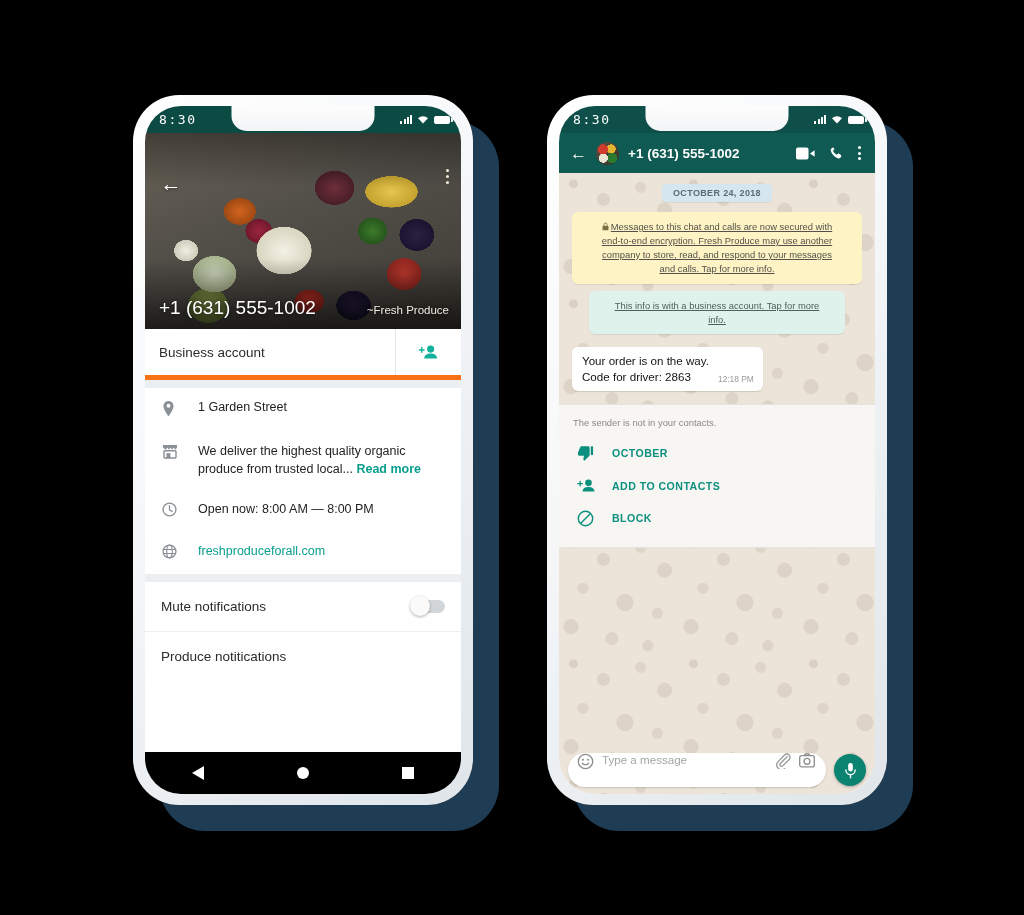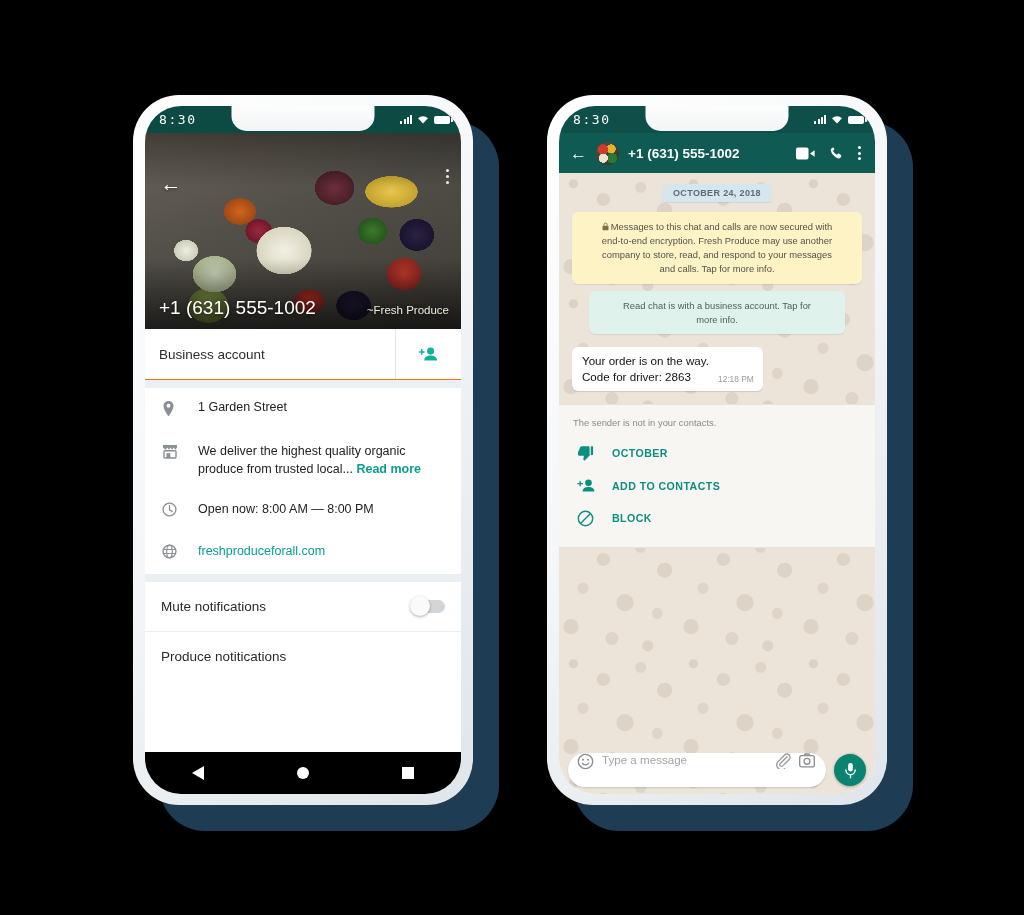--- a/index.html
+++ b/index.html
@@ -118,21 +118,21 @@
     position:absolute; right:12px; bottom:13px;
     color:#efe9df; font-size:11.5px;
     text-shadow:0 1px 4px rgba(0,0,0,.7);
   }
 
   .card { background:#fff; }
   .gap { height:8px; background:#eceff1; }
 
   .biz-row {
     display:flex;align-items:center;justify-content:space-between;
-    height:51px; padding-left:14px; border-bottom:1px solid #f97316;
+    height:51px; padding-left:14px; border-bottom:5px solid #f97316;
   }
   .biz-label { font-size:13.5px; color:#2b2b2b; }
   .biz-action {
     width:66px; height:100%;
     display:flex;align-items:center;justify-content:center;
     border-left:1px solid #e4e7e9;
   }
 
   .info-row { display:flex; gap:17px; padding:11px 16px 11px 17px; align-items:flex-start; }
   .info-icon { width:19px; flex:0 0 19px; padding-top:1px; color:#7b8186; }
@@ -201,20 +201,21 @@
   .day-pill{
     margin:11px auto 0; width:max-content;
     background:#d6e6ef; color:#5b6b75; font-size:9px; font-weight:bold;
     letter-spacing:.35px; padding:4px 11px; border-radius:4px;
     box-shadow:0 1px 1px rgba(0,0,0,.07);
   }
   .notice{
     margin:10px 13px 0; border-radius:6px; padding:8px 24px;
     font-size:9.4px; line-height:1.48; text-align:center; color:#55514a;
     box-shadow:0 1px 1px rgba(0,0,0,.08);
+    text-decoration:underline;
   }
   .notice.enc{ background:#fdf3c4; }
   .notice.biz{ background:#dff2ec; color:#4f5f5c; margin:7px 30px 0; }
 
   .msg-row{ margin:13px 0 0 13px; display:flex; }
   .bubble{
     background:#fff; border-radius:6px; padding:6px 9px 6px 10px;
     box-shadow:0 1px 1px rgba(0,0,0,.13);
     display:flex; align-items:flex-end; gap:9px; max-width:200px;
   }
@@ -412,21 +413,21 @@
 
         <div class="day-pill">OCTOBER 24, 2018</div>
 
         <div class="notice enc">
           <svg width="7" height="9" viewBox="0 0 8 10" style="vertical-align:-1px;margin-right:2px">
               <rect x="0.6" y="4" width="6.8" height="5.4" rx="1" fill="#7a6f44"></rect>
               <path d="M2.2 4V2.8a1.8 1.8 0 0 1 3.6 0V4" fill="none" stroke="#7a6f44" stroke-width="1"></path>
             </svg><span>Messages to this chat and calls are now secured with end-to-end encryption. Fresh Produce may use another company to store, read, and respond to your messages and calls. Tap for more info.</span>
         </div>
 
-        <div class="notice biz">Read chat is with a business account. Tap for more info.</div>
+        <div class="notice biz">This info is with a business account. Tap for more info.</div>
 
         <div class="msg-row">
           <div class="bubble">
             <span class="bubble-text">
               <span>Your order is on the way.</span><br>
               <span>Code for driver: 2863</span>
             </span>
             <span class="bubble-time">12:18 PM</span>
           </div>
         </div>

